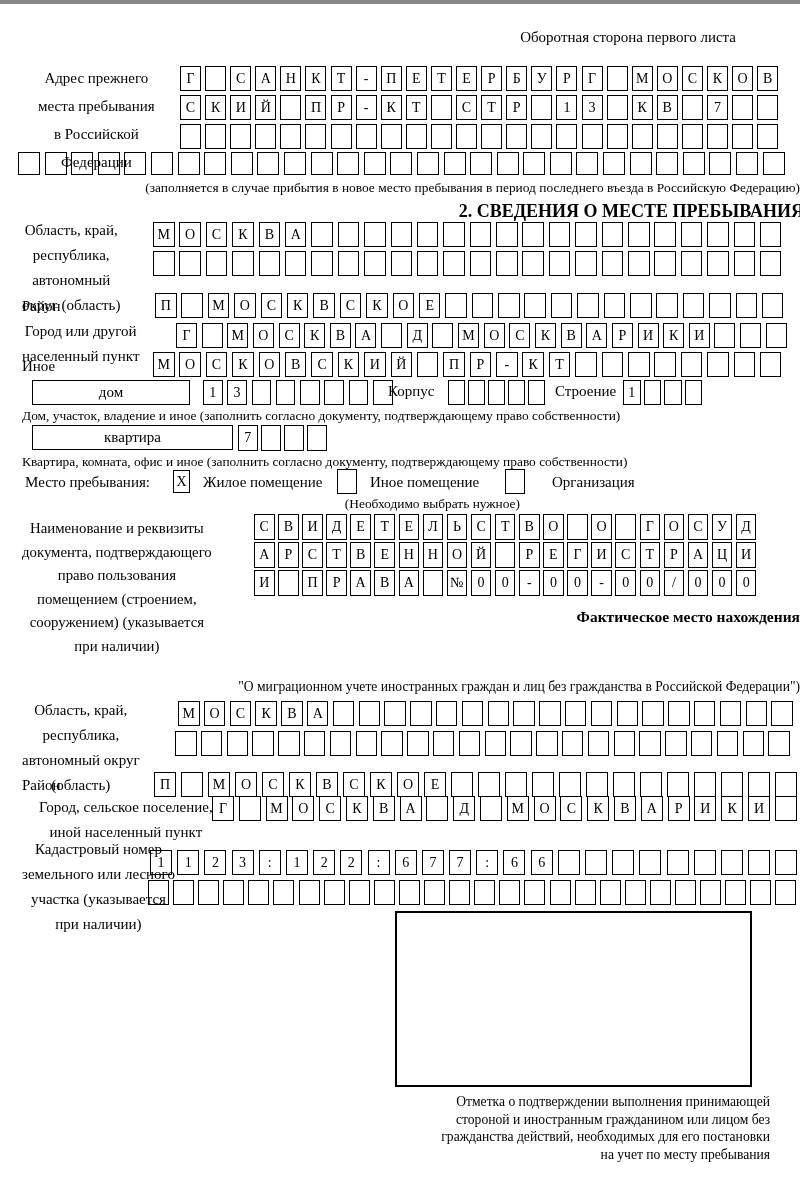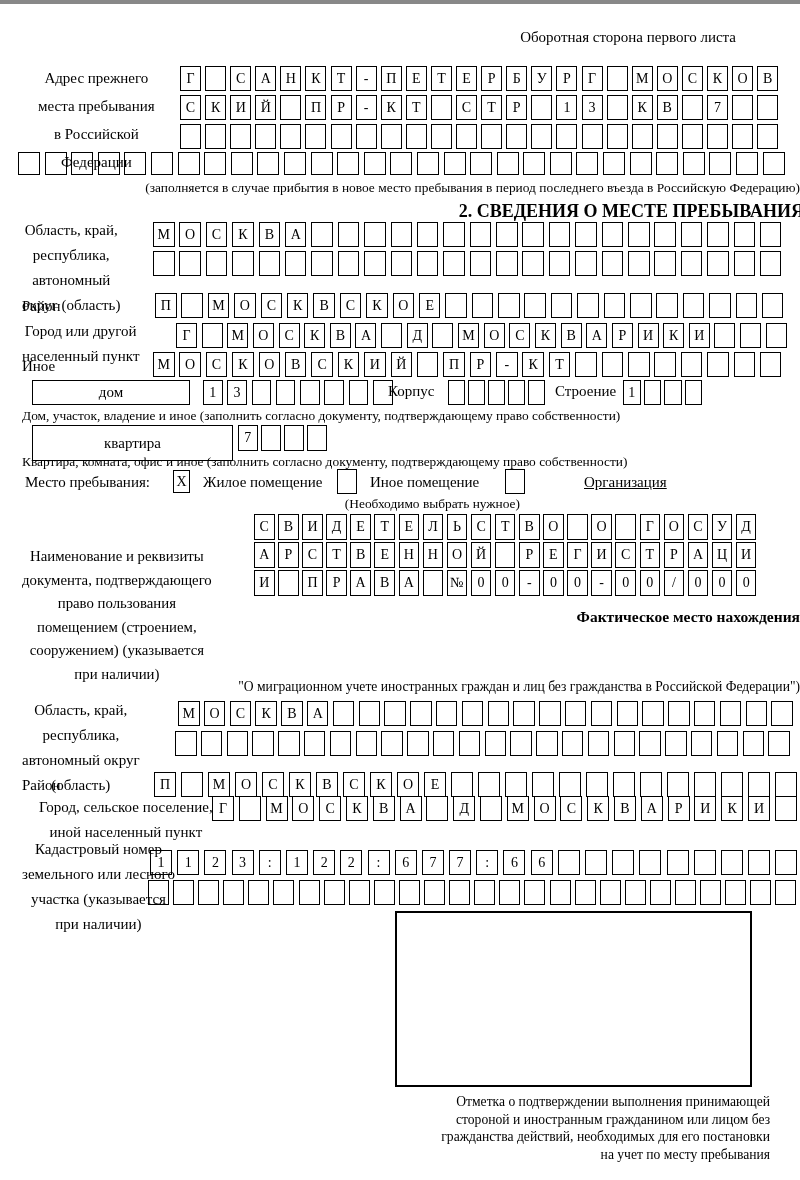--- a/index.html
+++ b/index.html
@@ -320,39 +320,39 @@
     </div>
   <div class="abs" style="left:555px;top:379px;font-size:15px;">Строение</div>
   <div class="cellrow" style="left:623px;top:376px;--w:17.5px;--g:3px;">
       <span class="cell">1</span>
       <span class="cell"></span>
       <span class="cell"></span>
       <span class="cell"></span>
     </div>
   <div class="abs cap" style="left:22px;top:404px;">Дом, участок, владение и иное (заполнить согласно документу, подтверждающему право собственности)</div>
 
-  <div class="widebox" style="left:32px;top:421px;width:201px;height:36px;">квартира</div>
+  <div class="widebox" style="left:32px;top:421px;width:201px;height:25px;">квартира</div>
   <div class="cellrow" style="left:238px;top:421px;--w:19.5px;--g:3.5px;--h:26px;">
       <span class="cell">7</span>
       <span class="cell"></span>
       <span class="cell"></span>
       <span class="cell"></span>
     </div>
   <div class="abs cap" style="left:22px;top:450px;">Квартира, комната, офис и иное (заполнить согласно документу, подтверждающему право собственности)</div>
 
   <div class="abs" style="left:25px;top:470px;font-size:15px;">Место пребывания:</div>
   <div class="checkbox" style="left:173px;top:466px;width:17px;height:23px;">X</div>
   <div class="abs" style="left:203px;top:470px;font-size:15px;">Жилое помещение</div>
   <div class="checkbox" style="left:337px;top:465px;width:20px;height:25px;"></div>
   <div class="abs" style="left:370px;top:470px;font-size:15px;">Иное помещение</div>
   <div class="checkbox" style="left:505px;top:465px;width:20px;height:25px;"></div>
-  <div class="abs" style="left:584px;top:470px;font-size:15px;text-decoration:underline;">Организация</div>
+  <div class="abs" style="left:552px;top:470px;font-size:15px;">Организация</div>
   <div class="abs cap center" style="left:150px;top:492px;width:370px;">(Необходимо выбрать нужное)</div>
 
-  <div class="abs lbl" style="left:22px;top:541px;font-size:14.8px;line-height:23.5px;">Наименование и реквизиты
+  <div class="abs lbl" style="left:22px;top:513px;font-size:14.8px;line-height:23.5px;">Наименование и реквизиты
 документа, подтверждающего
 право пользования
 помещением (строением,
 сооружением) (указывается
 при наличии)</div>
   <div class="cellrow" style="left:254px;top:510px;--w:20.5px;--g:3.6px;--h:26px;">
       <span class="cell">С</span>
       <span class="cell">В</span>
       <span class="cell">И</span>
       <span class="cell">Д</span>

